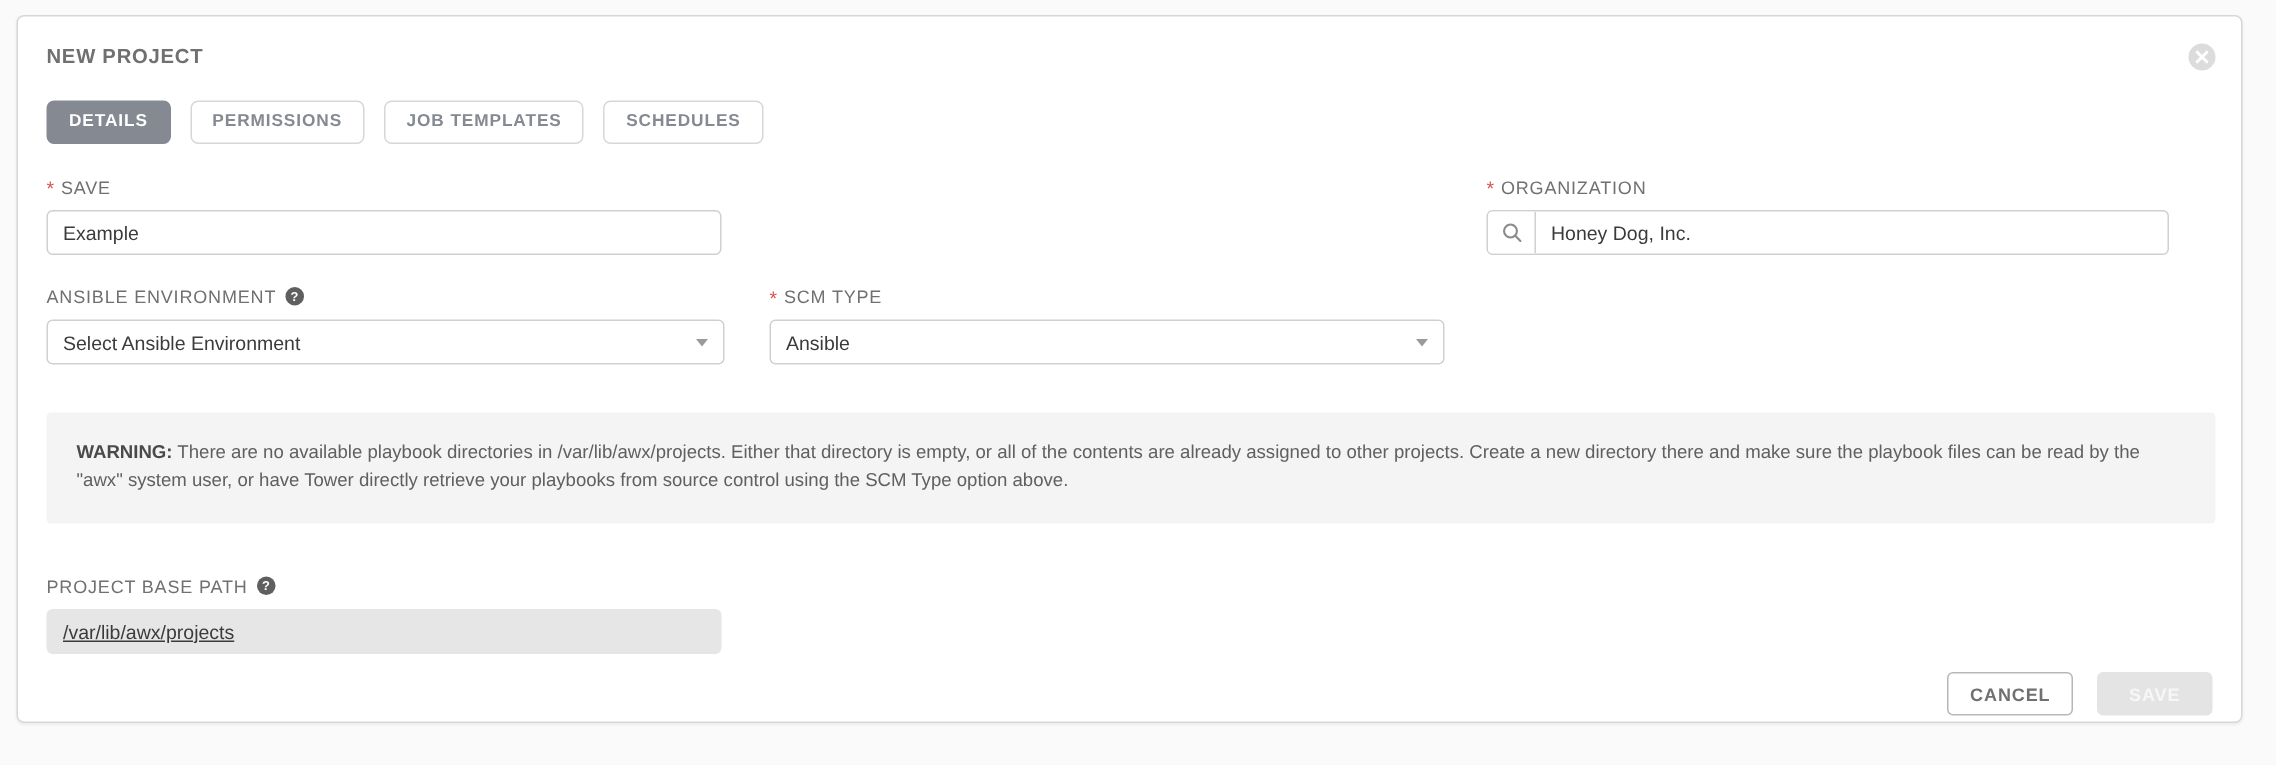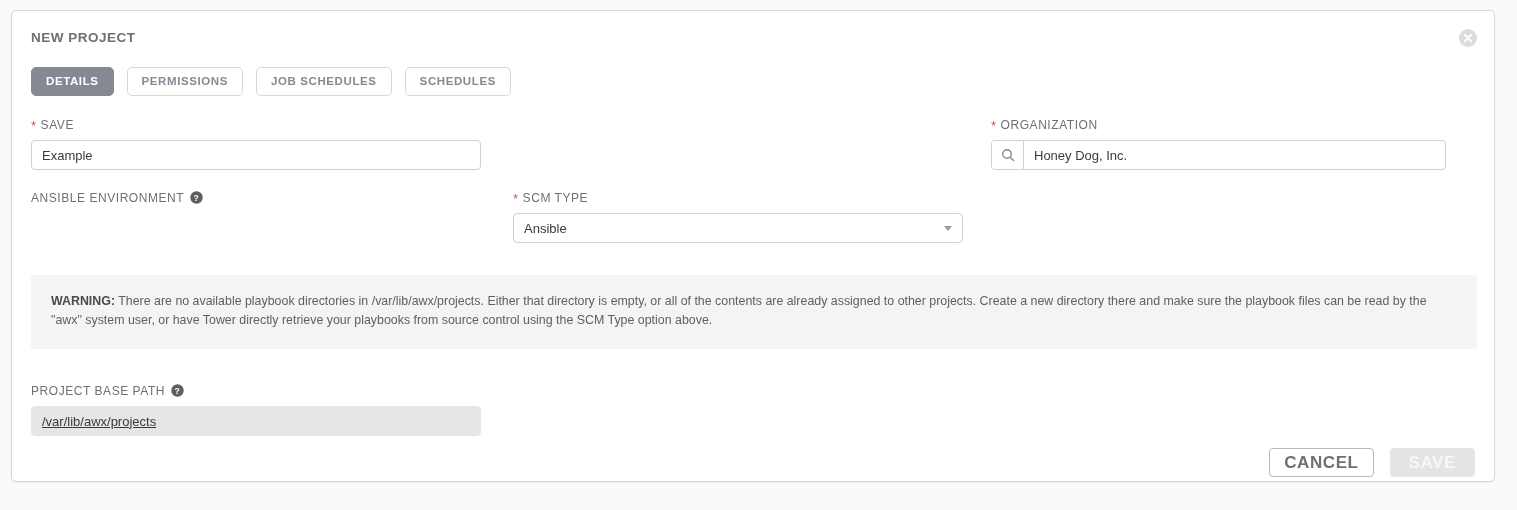--- a/index.html
+++ b/index.html
@@ -232,21 +232,21 @@
 
   
   .actions {
     position: absolute;
     right: 19px;
     top: 437px;
     display: flex;
     gap: 16px;
   }
   .btn {
-    font-size: 17px;
+    font-size: 12px;
     font-weight: bold;
     letter-spacing: 0.6px;
     height: 29px;
     min-width: 77px;
     border-radius: 4px;
     box-sizing: border-box;
     display: flex;
     align-items: center;
     justify-content: center;
     font-family: "Liberation Sans", sans-serif;
@@ -276,21 +276,21 @@
   <div class="close-icon">
     <svg width="20" height="20" viewBox="0 0 20 20">
       <circle cx="10" cy="10" r="9" fill="#dcdcdc"></circle>
       <path d="M6.8 6.8 L13.2 13.2 M13.2 6.8 L6.8 13.2" stroke="#ffffff" stroke-width="2" stroke-linecap="round"></path>
     </svg>
   </div>
 
   <div class="tabs">
     <div class="tab active">DETAILS</div>
     <div class="tab inactive">PERMISSIONS</div>
-    <div class="tab inactive">JOB SCHEDULES</div>
+    <div class="tab inactive">JOB TEMPLATES</div>
     <div class="tab inactive">SCHEDULES</div>
   </div>
 
   <div class="form-area">
 
     <div class="row">
 
       <div class="col col-name">
         <div class="field-label">
           <span class="req">*</span>
@@ -324,20 +324,24 @@
 
       <div class="col col-env">
         <div class="field-label">
           <span>ANSIBLE ENVIRONMENT</span>
           <span class="help-icon">
             <svg width="13" height="13" viewBox="0 0 13 13">
               <circle cx="6.5" cy="6.5" r="6.2" fill="#5f5f5f"></circle>
               <text x="6.5" y="9.6" text-anchor="middle" font-size="8.6" font-family="Liberation Sans, sans-serif" font-weight="bold" fill="#ffffff">?</text>
             </svg>
           </span>
+        </div>
+        <div class="select-box">
+          <span>Select Ansible Environment</span>
+          <span class="caret"></span>
         </div>
       </div>
 
       <div class="col col-scm">
         <div class="field-label">
           <span class="req">*</span>
           <span>SCM TYPE</span>
         </div>
         <div class="select-box">
           <span>Ansible</span>

